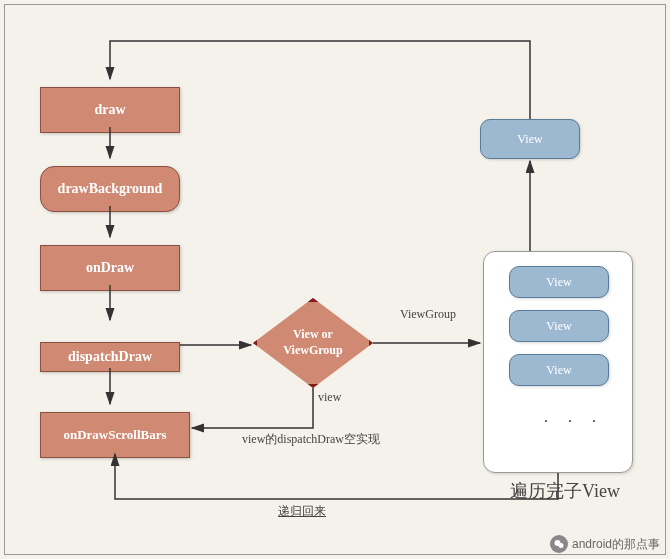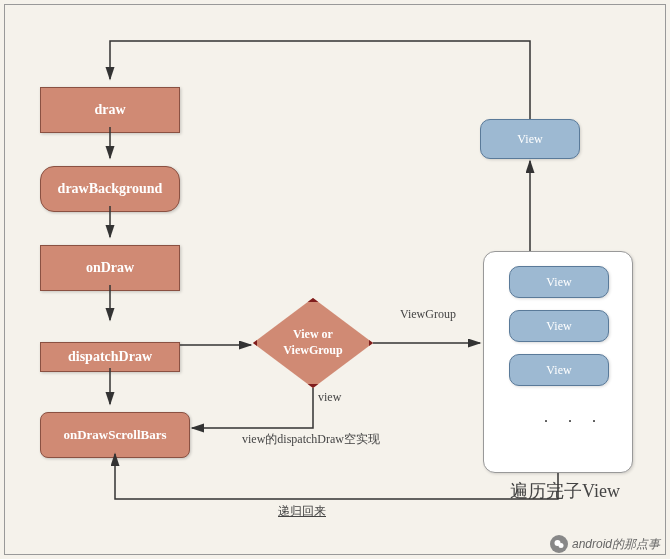--- a/index.html
+++ b/index.html
@@ -92,21 +92,20 @@
   .footer {
     position: absolute;
     right: 10px;
     bottom: 6px;
     font-size: 12px;
     color: #666;
     font-family: sans-serif;
     display: flex;
     align-items: center;
     gap: 4px;
-    font-style: italic;
   }
   .wechat-icon {
     width: 18px; height: 18px;
     background: #888;
     border-radius: 50%;
     display: inline-flex;
     align-items: center;
     justify-content: center;
     color: #fff;
     font-size: 10px;
@@ -122,21 +121,21 @@
   </div>
   <div class="box" style="left:35px; top:155px; width:140px; height:46px;border-radius:14px;">
     <span>drawBackground</span>
   </div>
   <div class="box" style="left:35px; top:234px; width:140px; height:46px;">
     <span>onDraw</span>
   </div>
   <div class="box" style="left:35px; top:331px; width:140px; height:30px;">
     <span>dispatchDraw</span>
   </div>
-  <div class="box" style="left:35px; top:401px; width:150px; height:46px; font-size:13px;border-radius:8px;">
+  <div class="box" style="left:35px; top:401px; width:150px; height:46px; font-size:13px;">
     <span>onDrawScrollBars</span>
   </div>
 
   <div class="diamond" style="left:248px; top:293px;">
     <div class="diamond-shape">
       <span style="white-space:pre-line;">View or
 ViewGroup</span>
     </div>
   </div>
 

